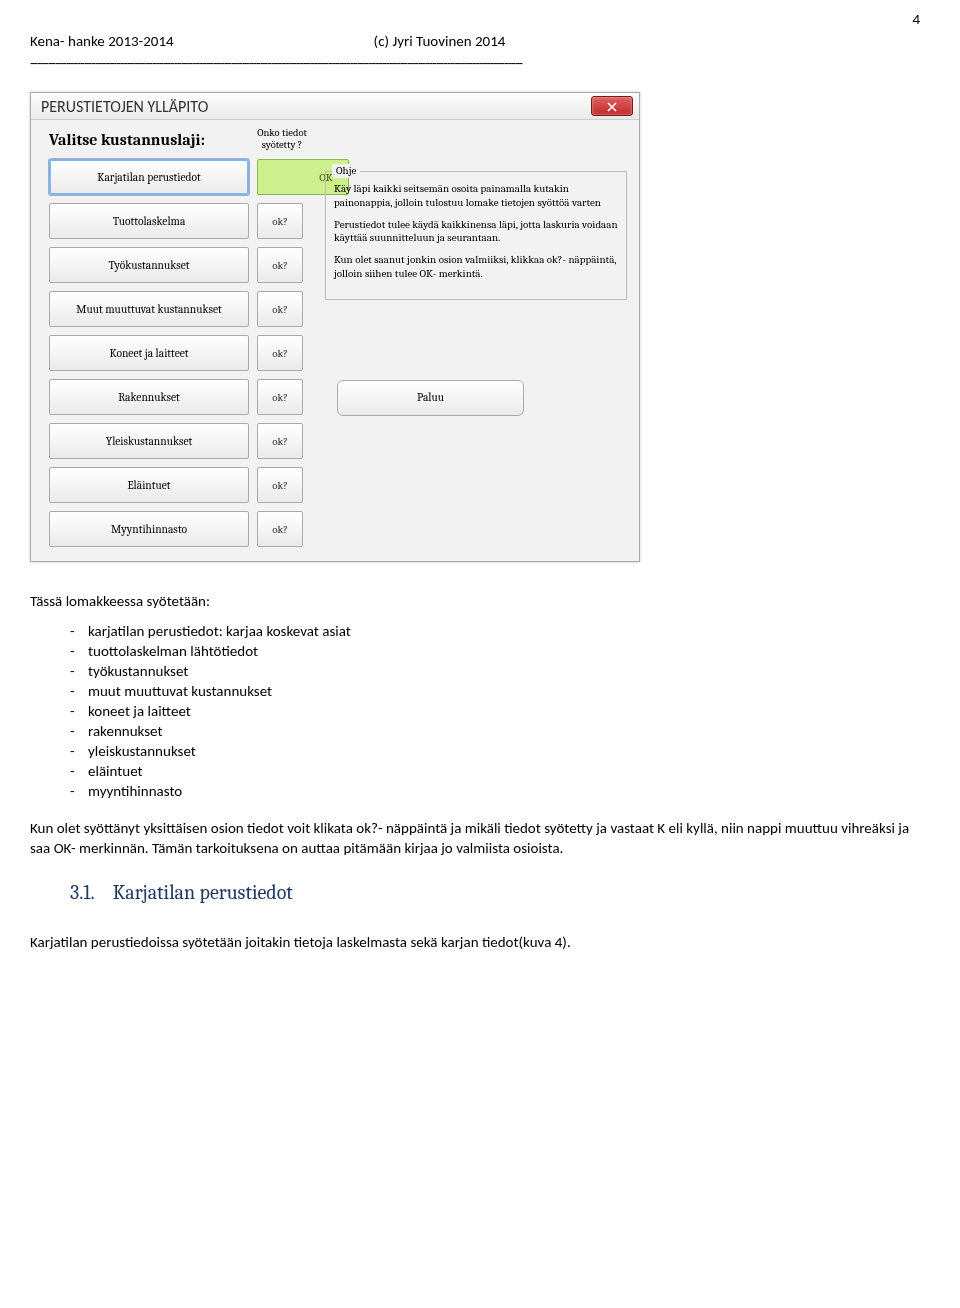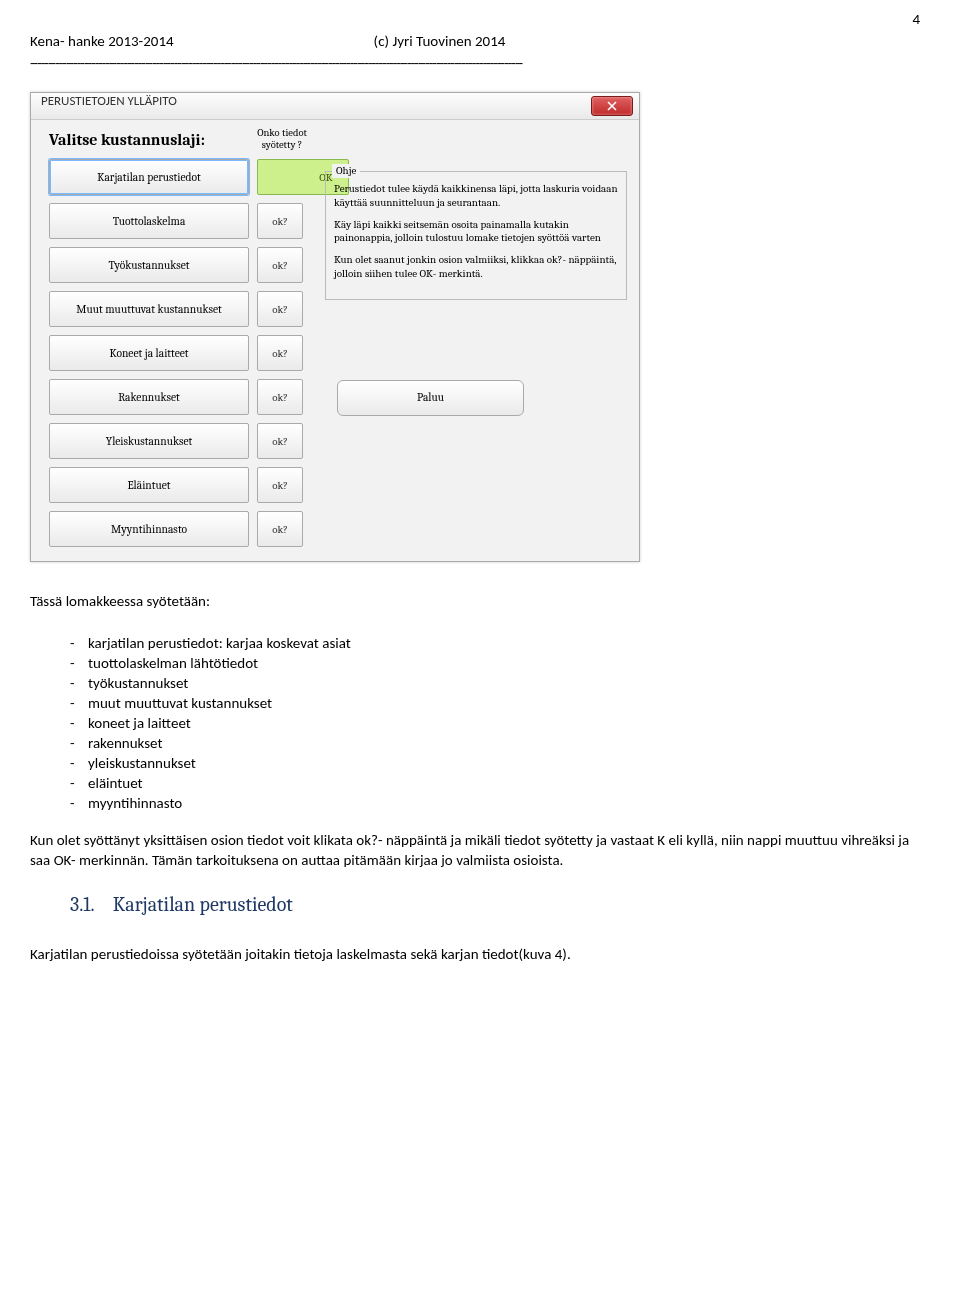--- a/index.html
+++ b/index.html
@@ -41,23 +41,23 @@
     margin-bottom: 30px;
     box-shadow: 0 0 3px rgba(0,0,0,0.2);
     position: relative;
   }
   .titlebar {
     height: 26px;
     background: linear-gradient(#fdfdfd, #e9e9e9);
     border-bottom: 1px solid #ccc;
     position: relative;
     display: flex;
-    align-items: flex-start;
+    align-items: center;
     padding-left: 10px;
-    font-size: 13px;
+    font-size: 16px;
     color: #333;
   }
   .close-btn {
     position: absolute;
     right: 6px;
     top: 3px;
     width: 40px;
     height: 18px;
     background: linear-gradient(#e06060, #c12a2a);
     border: 1px solid #7a1a1a;
@@ -168,21 +168,21 @@
     border: 1px solid #aaa;
     border-radius: 6px;
     display: flex;
     align-items: center;
     justify-content: center;
     font-size: 11.5px;
     margin-left: 12px;
   }
   
   .caption { font-size: 15px; margin-bottom: 18px; }
-  .subhead { font-size: 15px; margin-bottom: 24px; }
+  .subhead { font-size: 15px; margin-bottom: 12px; }
   ul.doc-list { margin: 0 0 18px 40px; padding: 0; }
   ul.doc-list li { margin: 2px 0; font-size: 15px; list-style: none; position: relative; padding-left: 18px; }
   ul.doc-list li::before { content: "-"; position: absolute; left: 0; }
   .para { font-size: 15px; line-height: 1.35; margin-bottom: 18px; }
   .heading { font-family: Cambria, Georgia, serif; font-size: 20px; color: #1f3864; margin: 22px 0 28px 40px; }
   .heading .num { margin-right: 18px; }
 </style>
 </head>
 <body>
 
@@ -232,22 +232,22 @@
           <div class="status-btn">ok?</div>
           <div class="status-btn">ok?</div>
           <div class="status-btn">ok?</div>
           <div class="status-btn">ok?</div>
           <div class="status-btn">ok?</div>
         </div>
 
       <div class="right-col">
         <div class="ohje-box">
           <span class="ohje-legend">Ohje</span>
+          <p>Käy läpi kaikki seitsemän osoita painamalla kutakin painonappia, jolloin tulostuu lomake tietojen syöttöä varten</p>
           <p>Perustiedot tulee käydä kaikkinensa läpi, jotta laskuria voidaan käyttää suunnitteluun ja seurantaan.</p>
-          <p>Käy läpi kaikki seitsemän osoita painamalla kutakin painonappia, jolloin tulostuu lomake tietojen syöttöä varten</p>
           <p>Kun olet saanut jonkin osion valmiiksi, klikkaa ok?- näppäintä, jolloin siihen tulee OK- merkintä.</p>
         </div>
         <div class="paluu-btn">Paluu</div>
       </div>
     </div>
   </div>
 
   <div class="subhead">Tässä lomakkeessa syötetään:</div>
 
   <ul class="doc-list" id="doc-list">

